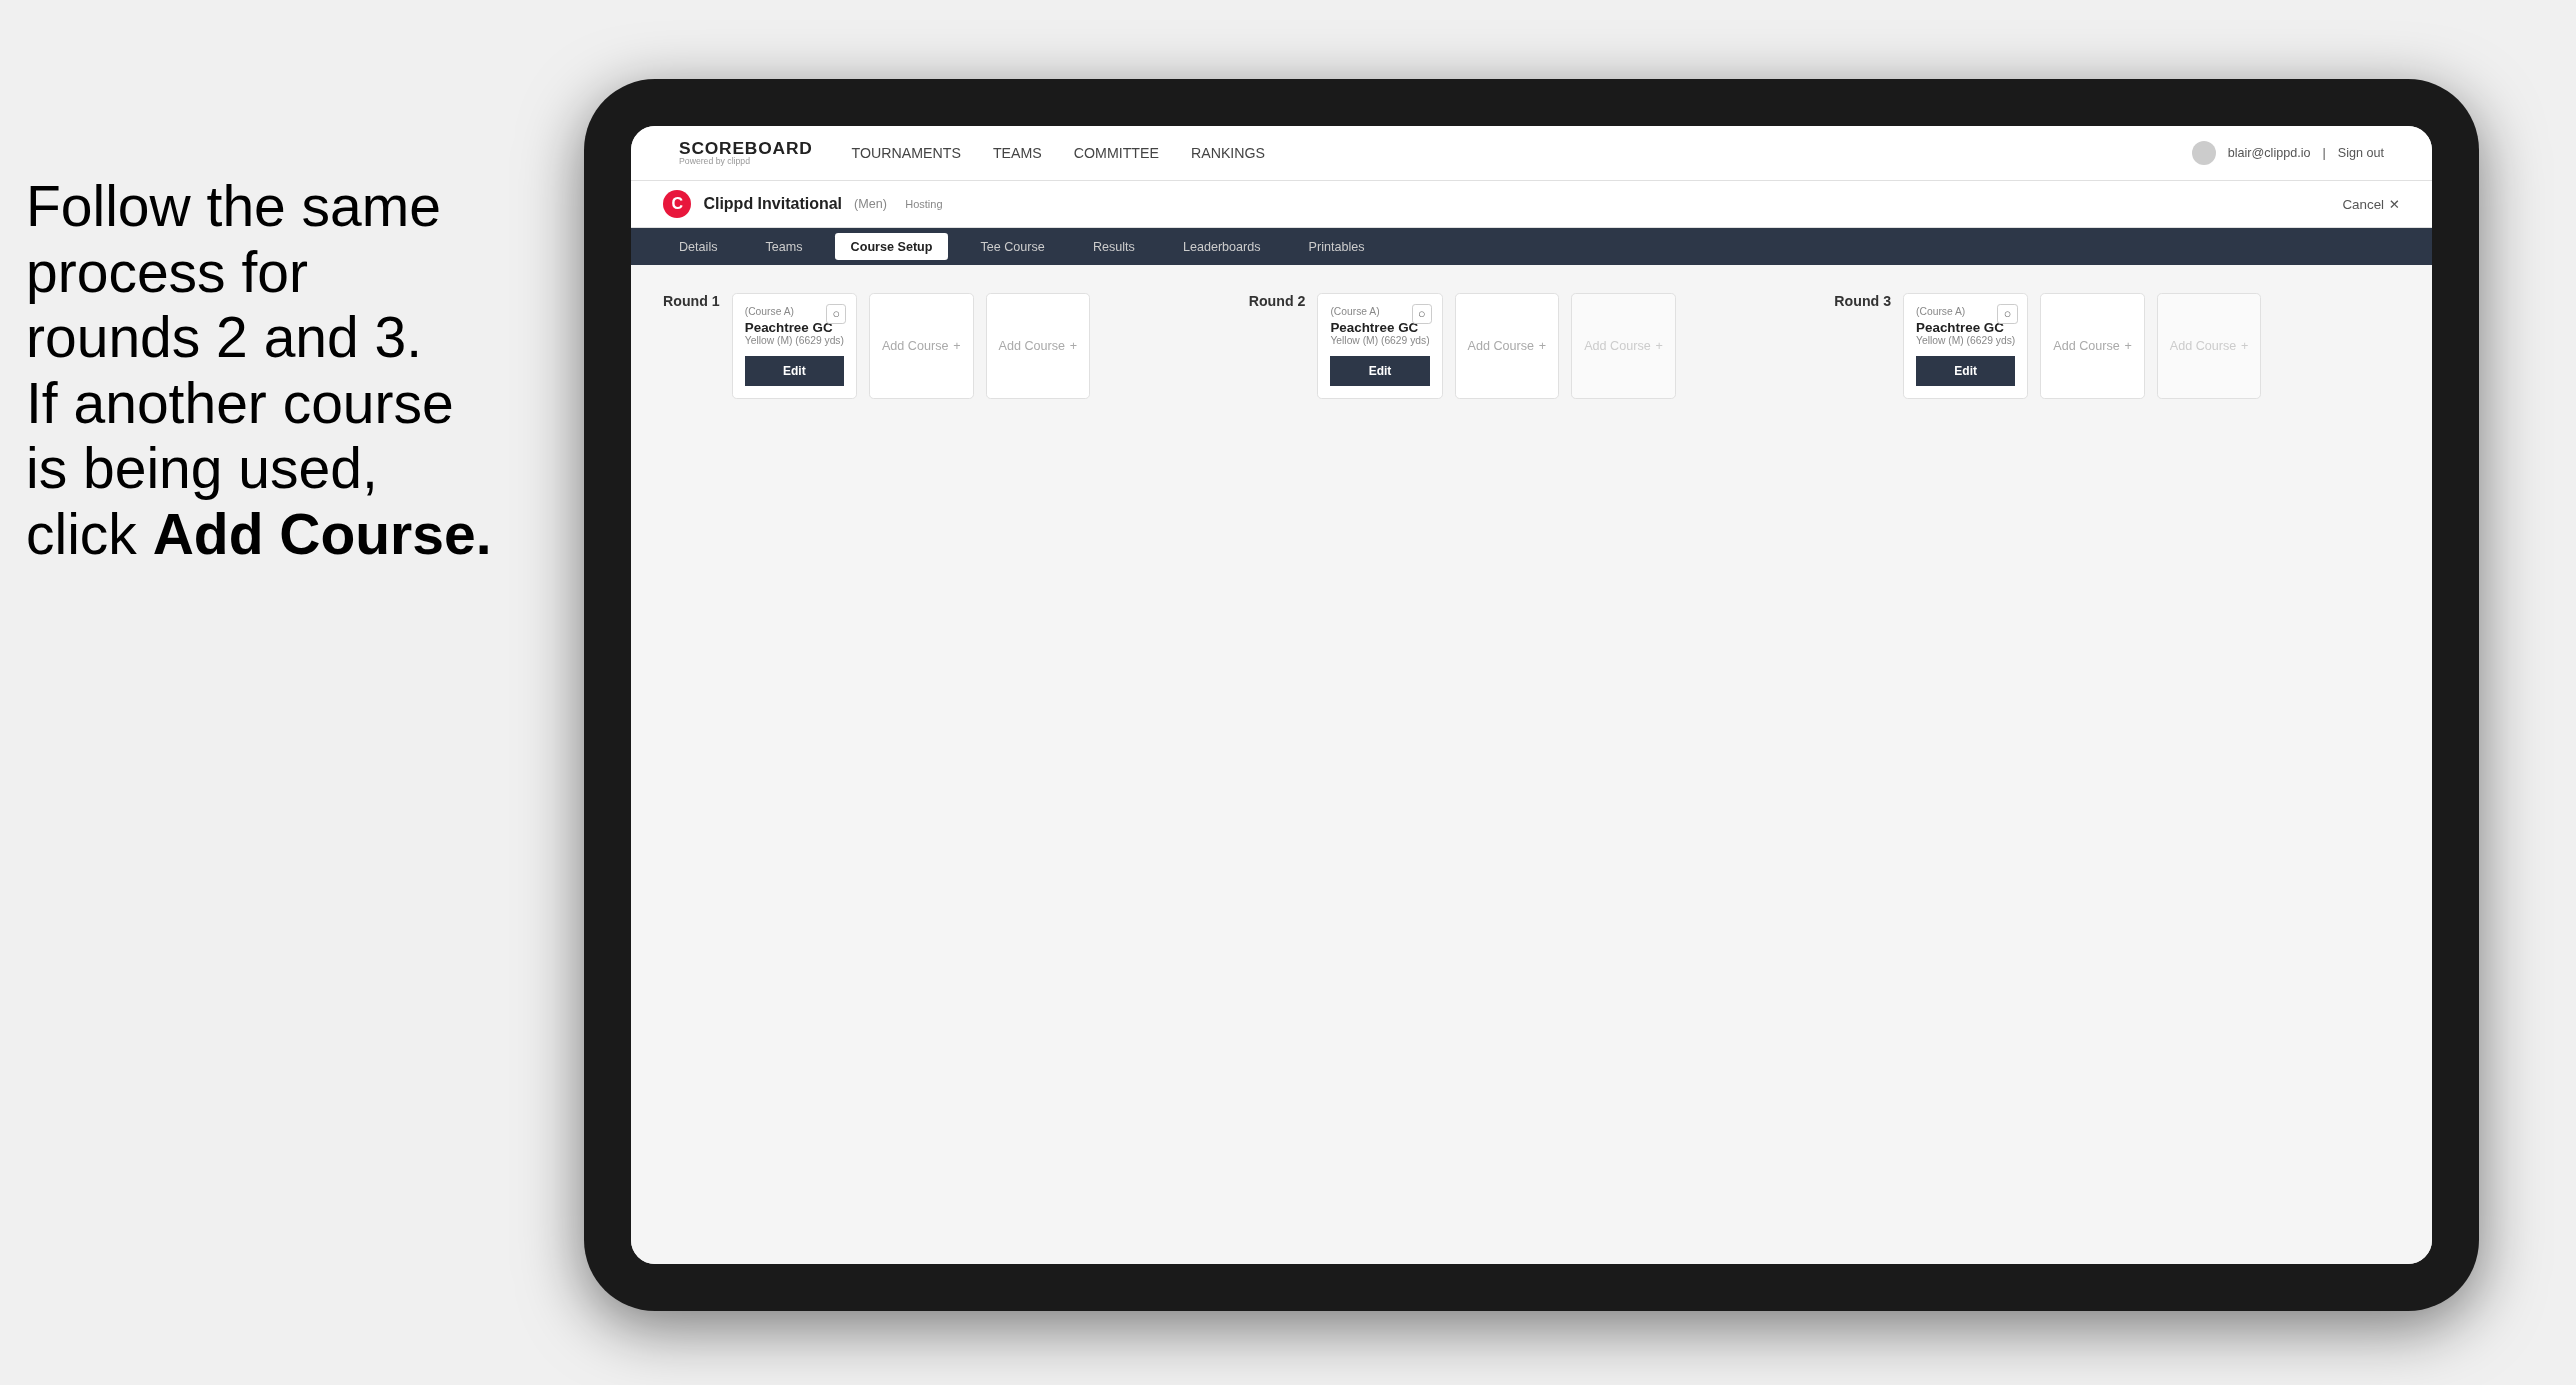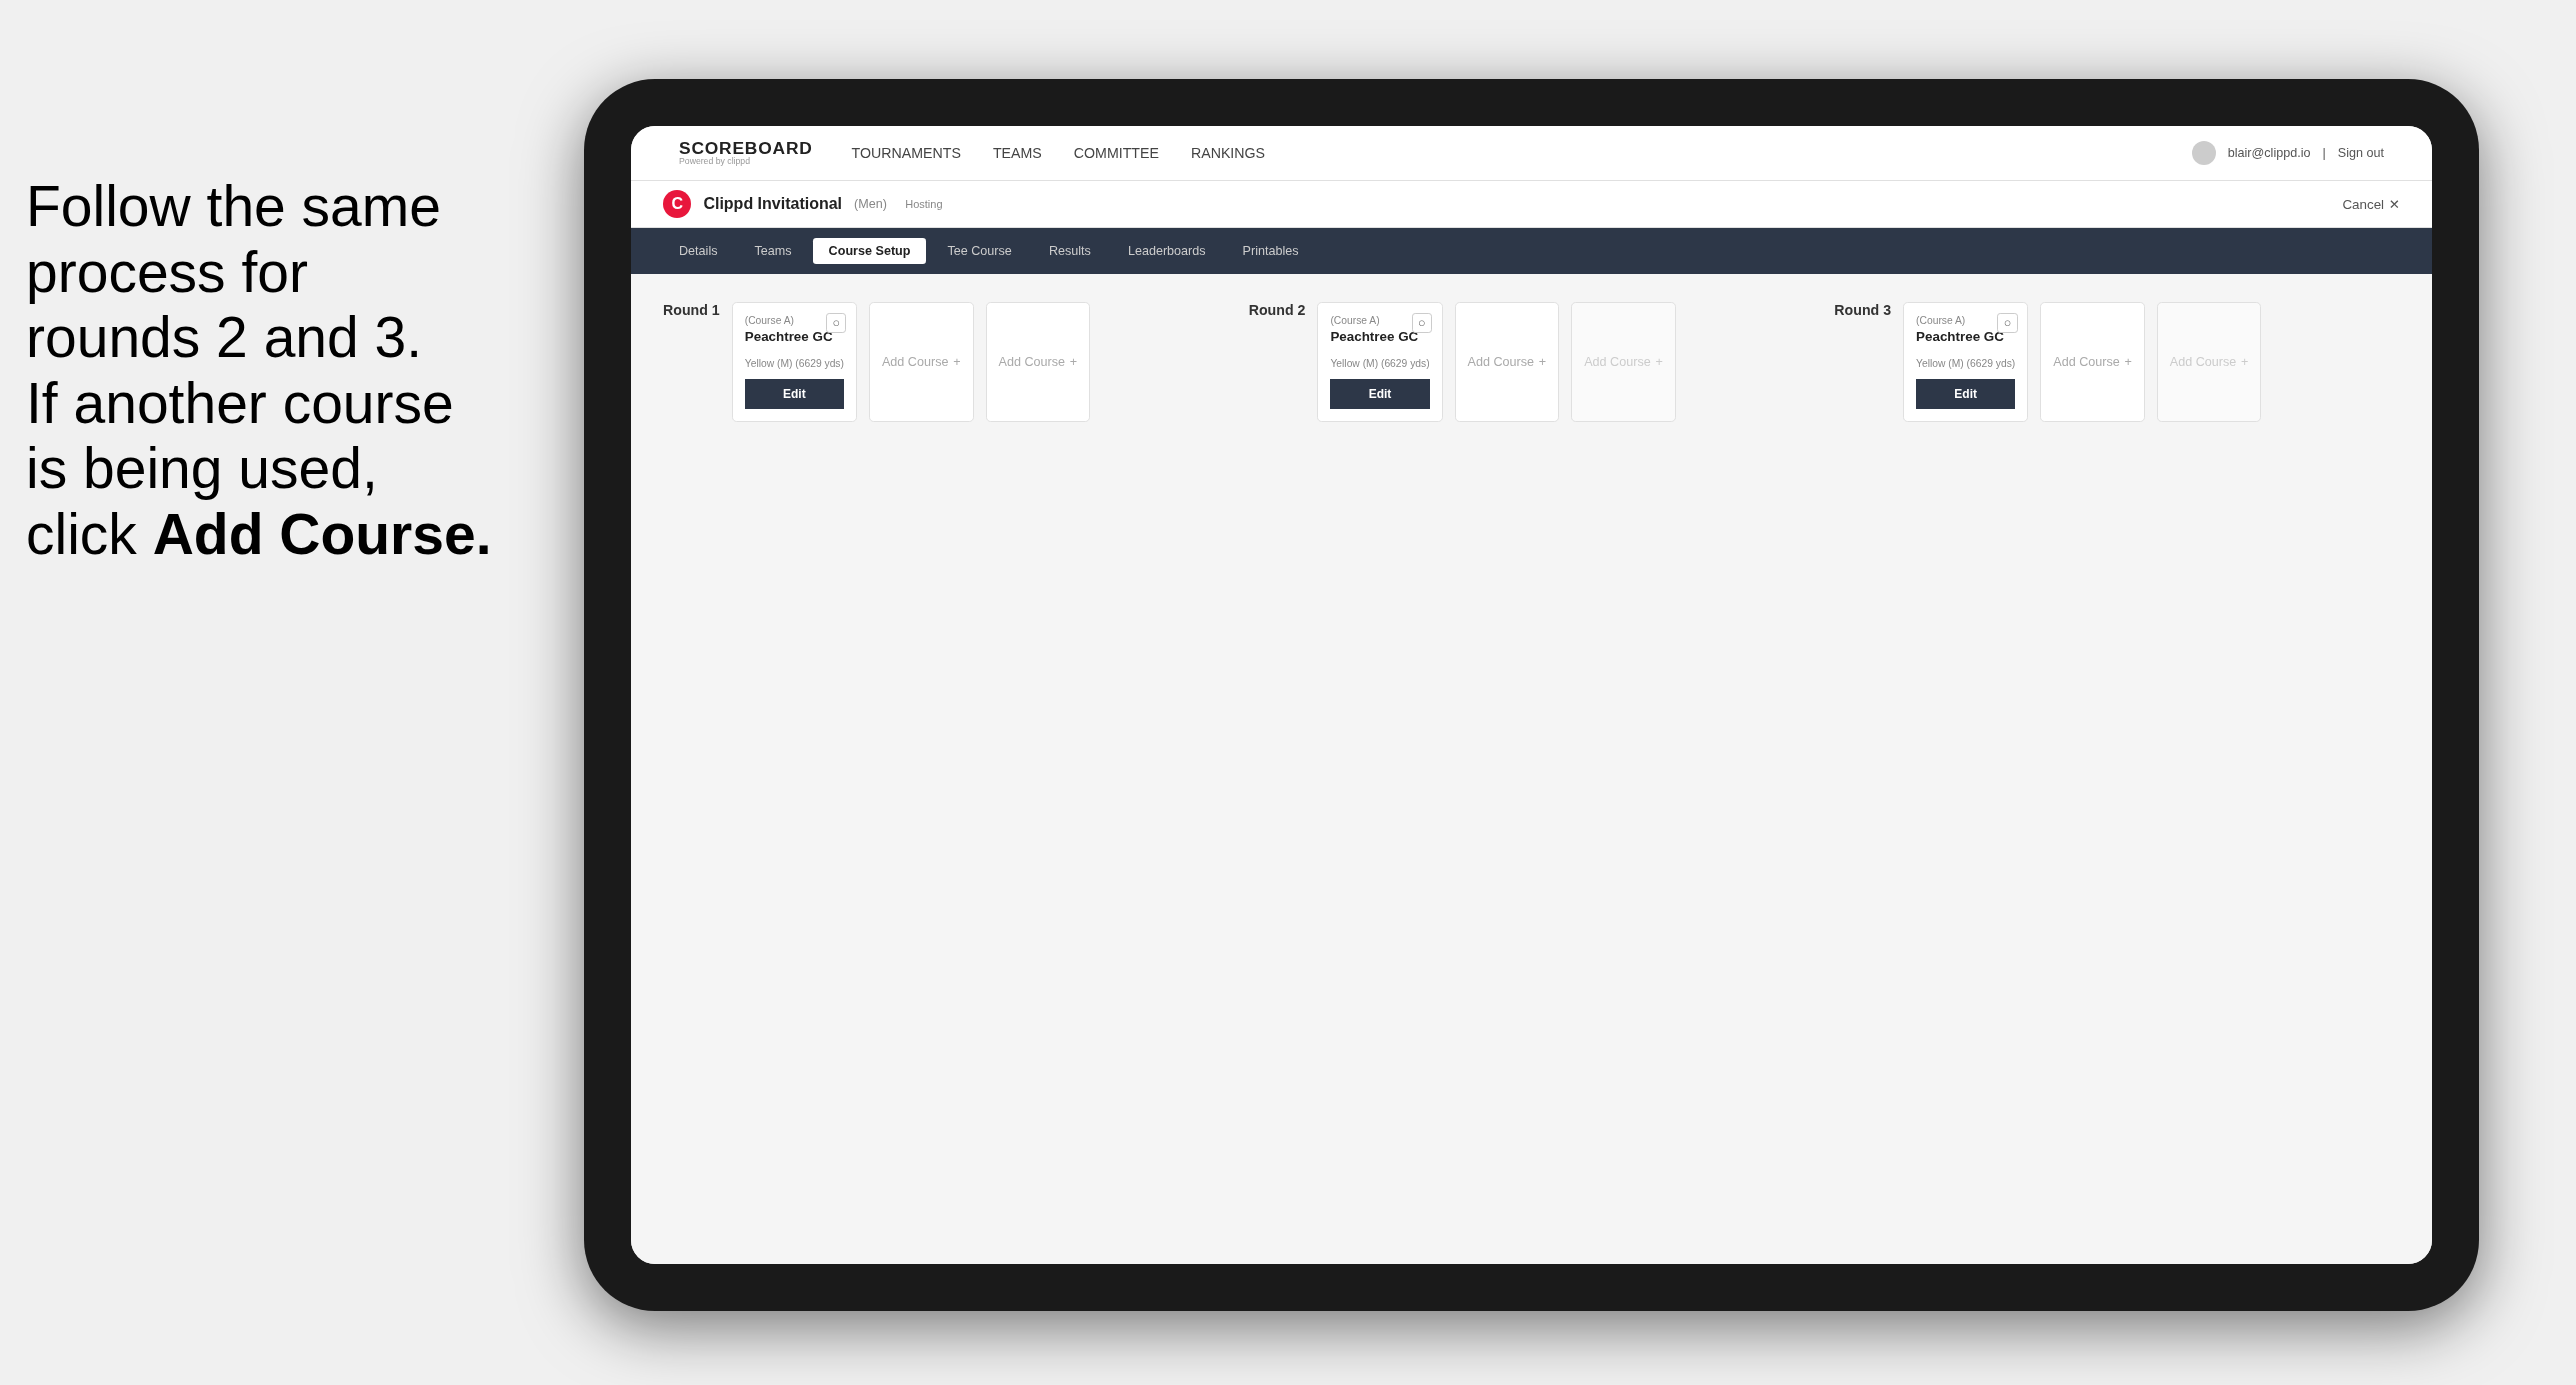--- a/index.html
+++ b/index.html
@@ -170,25 +170,25 @@
       color: #555;
       cursor: pointer;
       display: flex;
       align-items: center;
       gap: 4.7px;
     }
 
     
     .tab-bar {
       background: #2d3748;
-      height: 46px;
+      height: 37px;
       display: flex;
       align-items: center;
       padding: 0 32px;
-      gap: 5px;
+      gap: 16px;
       flex-shrink: 0;
     }
 
     .tab-item {
       padding: 6.3px 16px;
       font-size: 12.6px;
       color: #ccc;
       cursor: pointer;
       border-radius: 3.2px;
     }
@@ -236,21 +236,21 @@
     .course-label {
       font-size: 10.3px;
       color: #888;
       margin-bottom: 3.2px;
     }
 
     .course-name {
       font-size: 13.4px;
       font-weight: 700;
       color: #222;
-      margin-bottom: 14px;
+      margin-bottom: 0;
     }
 
     .course-details {
       font-size: 10.3px;
       color: #888;
       margin-bottom: 9.5px;
     }
 
     .edit-btn {
       background: #2d3748;

